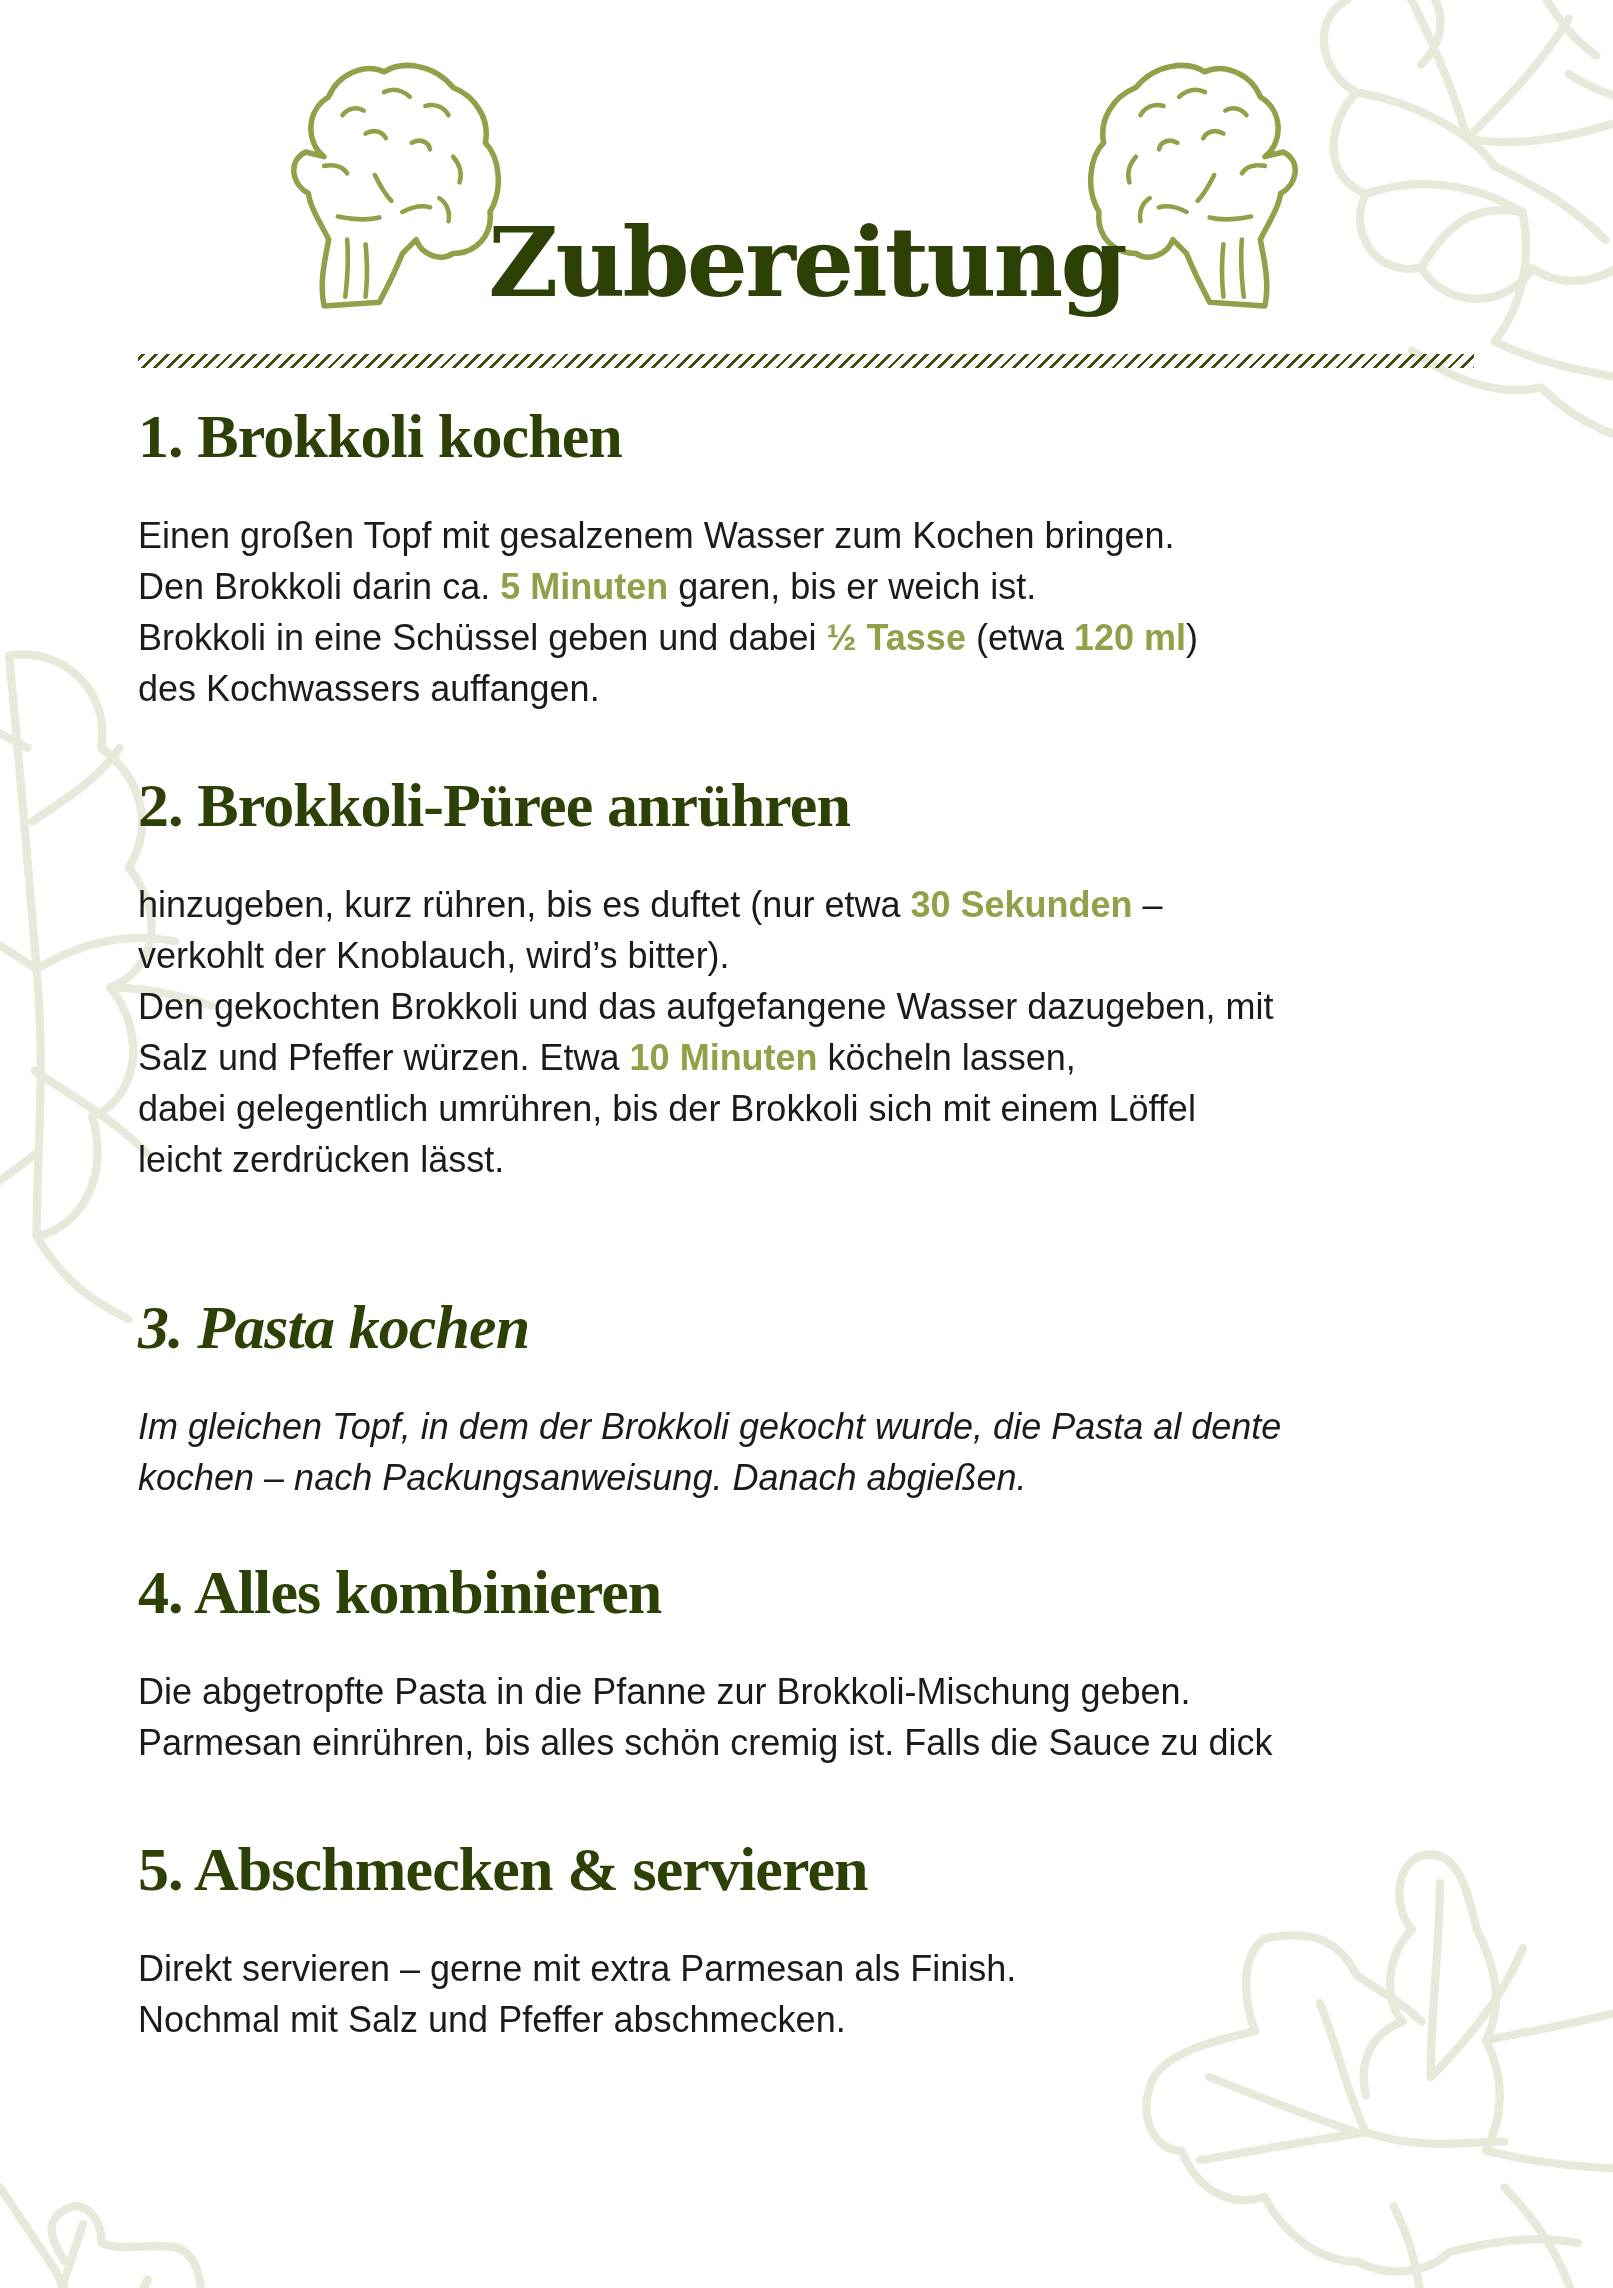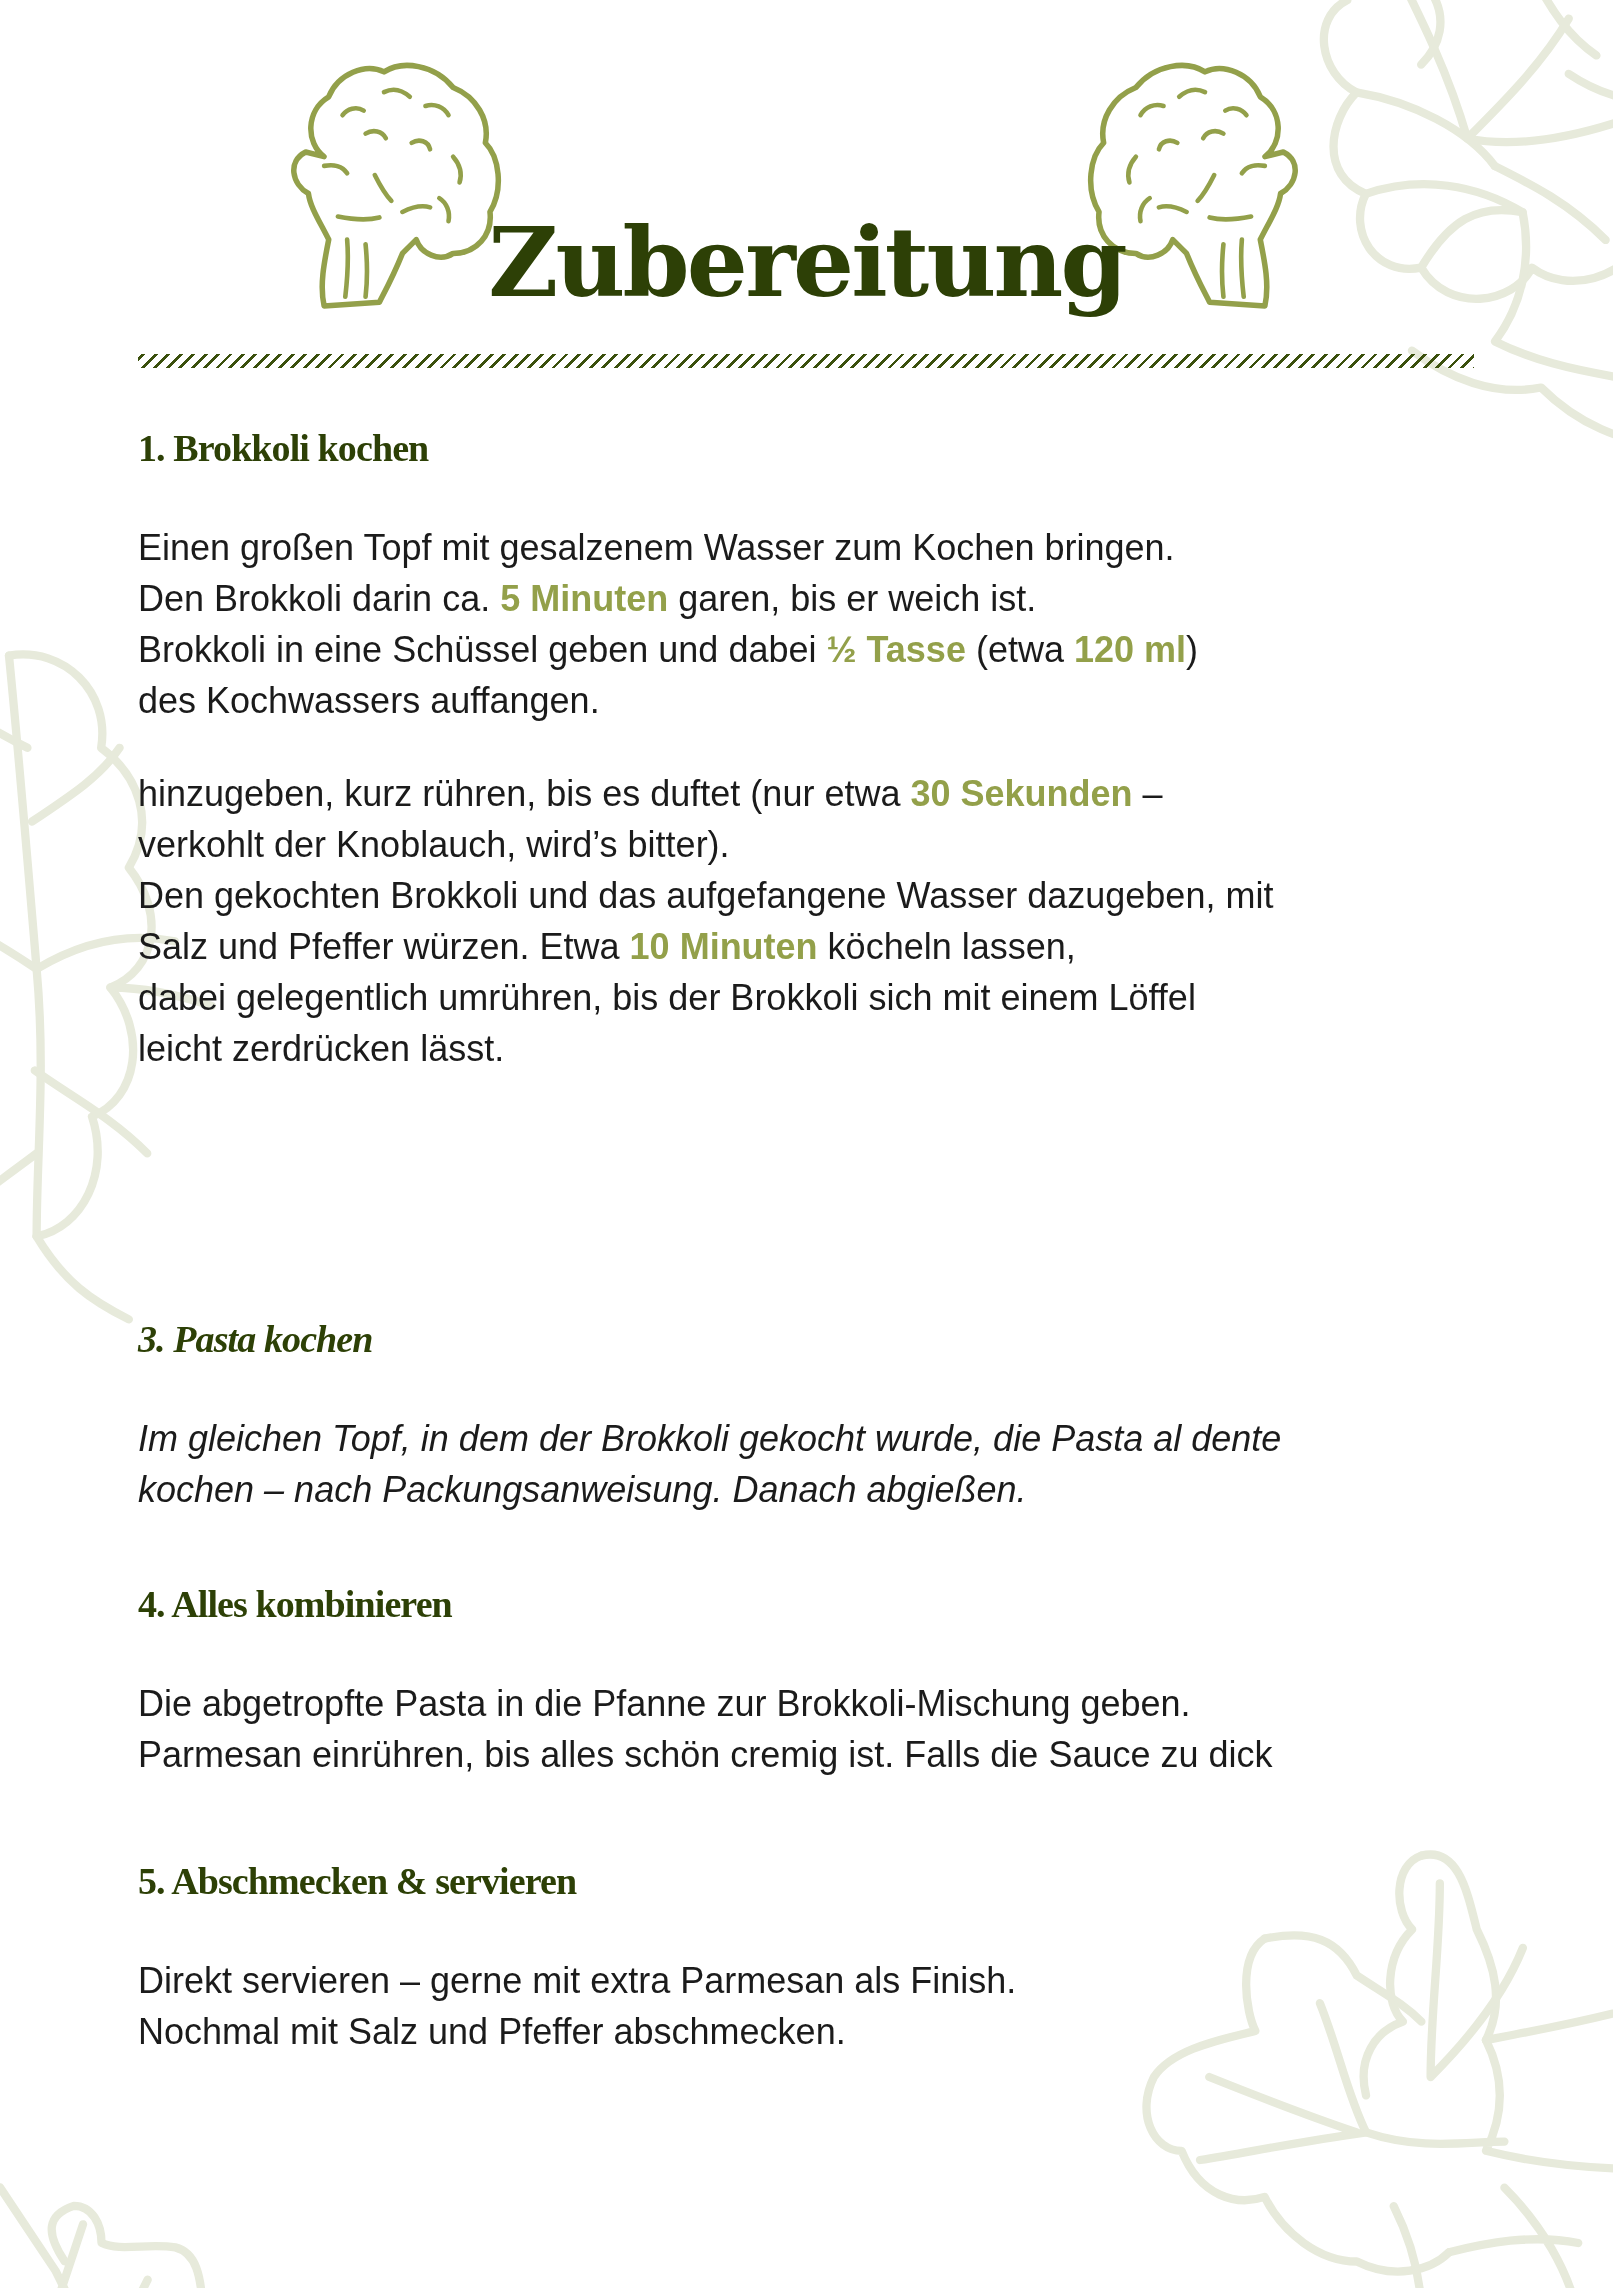--- a/index.html
+++ b/index.html
@@ -42,25 +42,25 @@
       position: absolute; left: 138px; top: 354px; width: 1336px; height: 14px;
       background: repeating-linear-gradient(135deg, transparent 0px, transparent 2.8px, #3b500d 2.8px, #3b500d 5.5px, transparent 5.5px, transparent 8.8px);
       transform: skewX(0deg);
     }
 
     .content { position: absolute; left: 138px; top: 399px; width: 1347px; }
     .section { margin: 0; }
     .section-heading {
       font-family: "Liberation Serif", "DejaVu Serif", serif;
       font-weight: bold;
-      font-size: 38px;
+      font-size: 62px;
       letter-spacing: -0.9px;
       color: #2d4006;
       line-height: 66px;
-      margin: 16px 0 41px 0;
+      margin: 4px 0 41px 0;
     }
     .section-body {
       font-family: "Liberation Sans", "DejaVu Sans", sans-serif;
       font-weight: normal;
       font-size: 36px;
       color: #1b1b1b;
       line-height: 51px;
       margin: 0;
     }
     .section-body .line { display: block; white-space: nowrap; }
@@ -145,20 +145,21 @@
     <section class="section s1">
       <h2 class="section-heading">1. Brokkoli kochen</h2>
       <p class="section-body">
           <span class="line"><span>Einen großen Topf mit gesalzenem Wasser zum Kochen bringen.</span></span>
           <span class="line"><span>Den Brokkoli darin ca. </span><span class="hl">5 Minuten</span><span> garen, bis er weich ist.</span></span>
           <span class="line"><span>Brokkoli in eine Schüssel geben und dabei </span><span class="hl">½ Tasse</span><span> (etwa </span><span class="hl">120 ml</span><span>)</span></span>
           <span class="line"><span>des Kochwassers auffangen.</span></span>
         </p>
     </section>
     <section class="section s2">
+      <h2 class="section-heading">2. Brokkoli-Püree anrühren</h2>
       <p class="section-body">
           <span class="line"><span>hinzugeben, kurz rühren, bis es duftet (nur etwa </span><span class="hl">30 Sekunden</span><span> –</span></span>
           <span class="line"><span>verkohlt der Knoblauch, wird’s bitter).</span></span>
           <span class="line"><span>Den gekochten Brokkoli und das aufgefangene Wasser dazugeben, mit</span></span>
           <span class="line"><span>Salz und Pfeffer würzen. Etwa </span><span class="hl">10 Minuten</span><span> köcheln lassen,</span></span>
           <span class="line"><span>dabei gelegentlich umrühren, bis der Brokkoli sich mit einem Löffel</span></span>
           <span class="line"><span>leicht zerdrücken lässt.</span></span>
         </p>
     </section>
     <section class="section s3">

